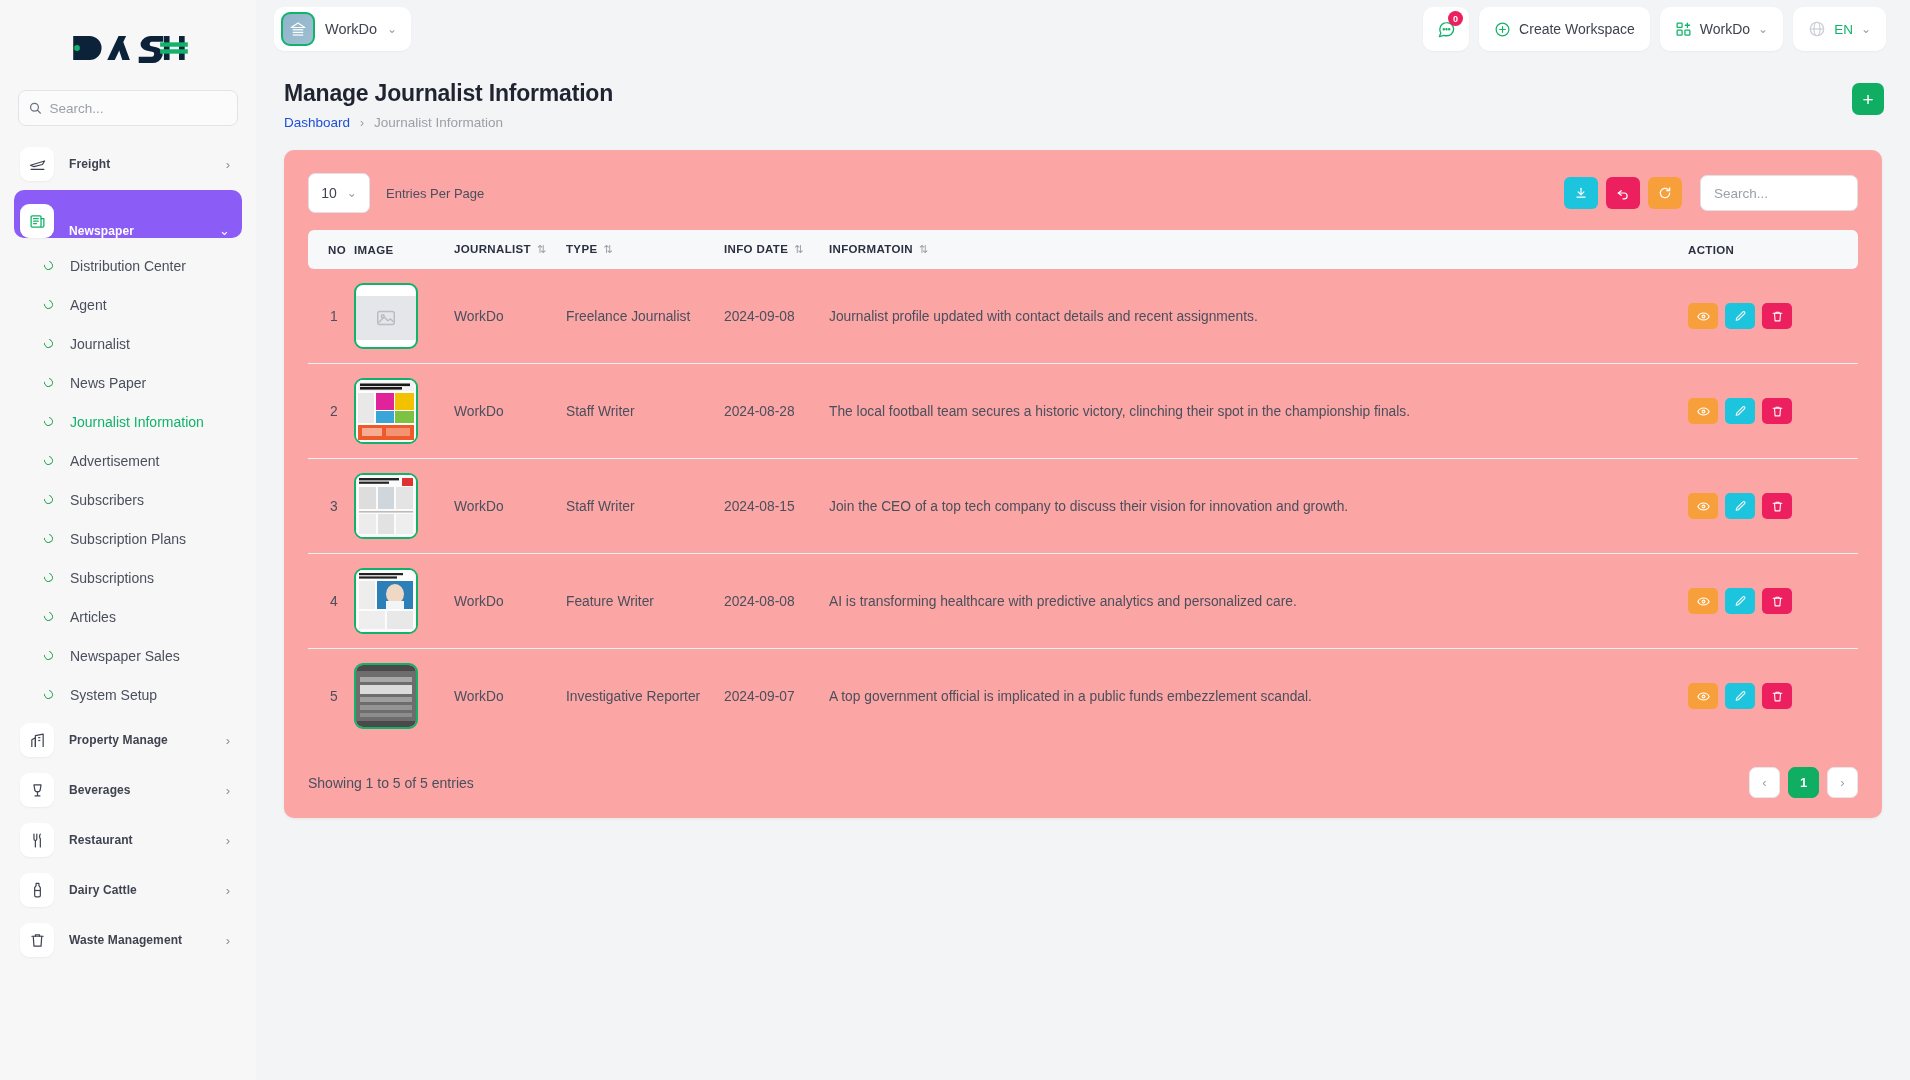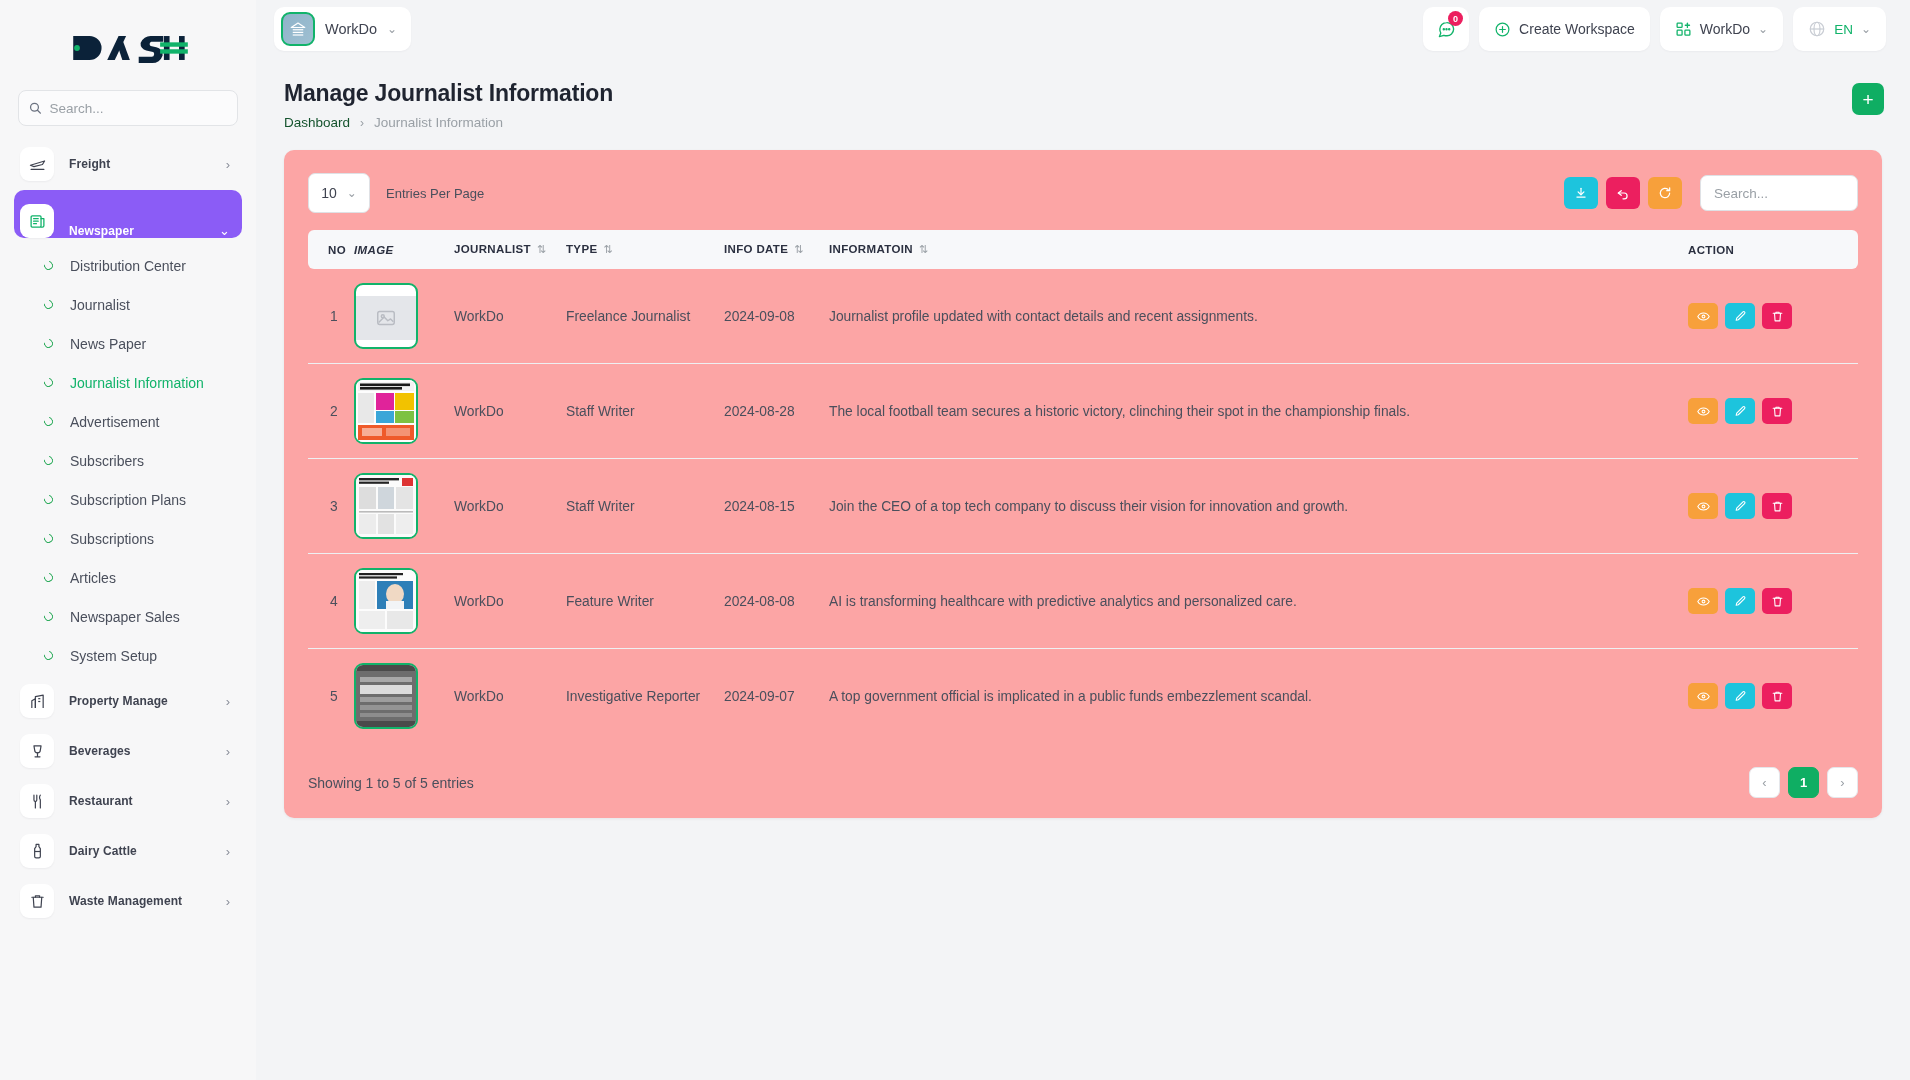--- a/index.html
+++ b/index.html
@@ -135,21 +135,21 @@
     min-width: 15px; height: 15px;
     display:flex;align-items:center;justify-content:center;
     padding: 0 3px;
   }
   .lang-txt { color: #11b36a; font-weight: normal; font-size: 13.5px; }
 
   
   .page-head { padding: 22px 26px 0 28px; display:flex; align-items:flex-start; }
   .page-title { font-size: 23px; font-weight: bold; color: #1f2430; letter-spacing: -0.2px;}
   .crumbs { margin-top: 8px; font-size: 13.5px; display:flex; align-items:center; gap: 10px; }
-  .crumb-link { color: #14532d; cursor:pointer; }
+  .crumb-link { color: #1d4ed8; cursor:pointer; }
   .crumb-sep { color: #9aa0a6; font-size: 12px; }
   .crumb-cur { color: #9aa0a6; }
   .add-btn {
     margin-left: auto; margin-top: 3px;
     width: 32px; height: 32px; border-radius: 7px;
     background: #0fae63; color: #fff;
     display:flex;align-items:center;justify-content:center;
     font-size: 19px; line-height: 1; cursor:pointer;
     border: none;
     font-family: "Liberation Sans", sans-serif;
@@ -205,21 +205,21 @@
   tbody td {
     border-bottom: 1px solid #eef0f2;
     font-size: 13.8px; color: #4a4f5c;
     padding: 14px 0;
     vertical-align: middle;
   }
   tbody tr:last-child td { border-bottom: none; }
   tbody td:first-child { padding-left: 22px; }
 
   .col-no    { width: 46px; }
-  .col-img   { width: 100px; font-style: italic; }
+  .col-img   { width: 100px; }
   .col-jour  { width: 112px; }
   .col-type  { width: 158px; }
   .col-date  { width: 105px; }
   .col-info  { }
   .col-act   { width: 170px; }
 
   .thumb {
     width: 64px; height: 66px;
     border: 2px solid #11b36a;
     border-radius: 9px;
@@ -301,20 +301,24 @@
         </svg>
       </span>
       <span class="glabel">Newspaper</span>
       <span class="gchev">⌄</span>
     </div>
 
     <div class="sublist">
       <div class="subitem">
           <span class="dot"></span>
           <span>Distribution Center</span>
+        </div>
+      <div class="subitem">
+          <span class="dot"></span>
+          <span>Agent</span>
         </div>
       <div class="subitem">
           <span class="dot"></span>
           <span>Journalist</span>
         </div>
       <div class="subitem">
           <span class="dot"></span>
           <span>News Paper</span>
         </div>
       <div class="subitem current">

